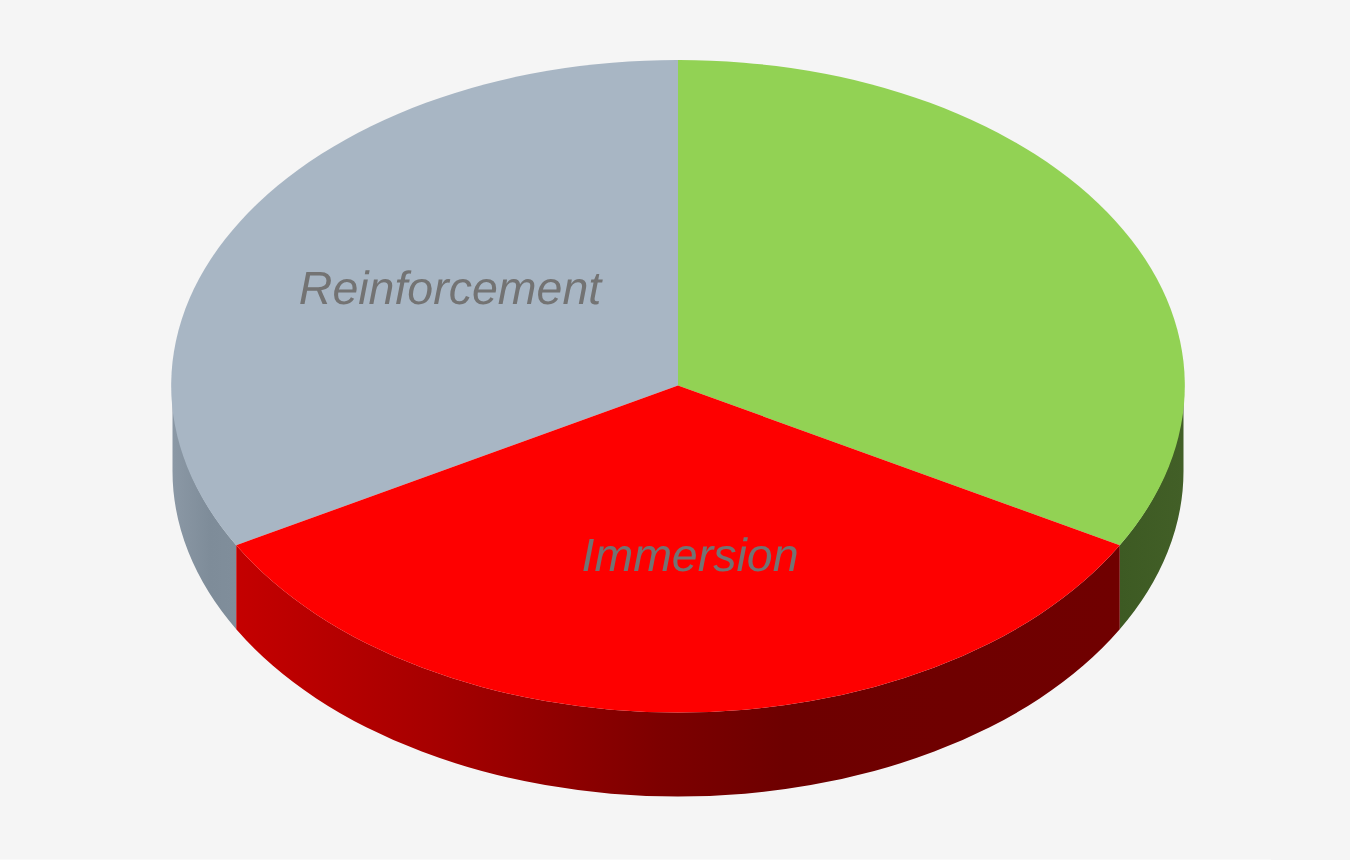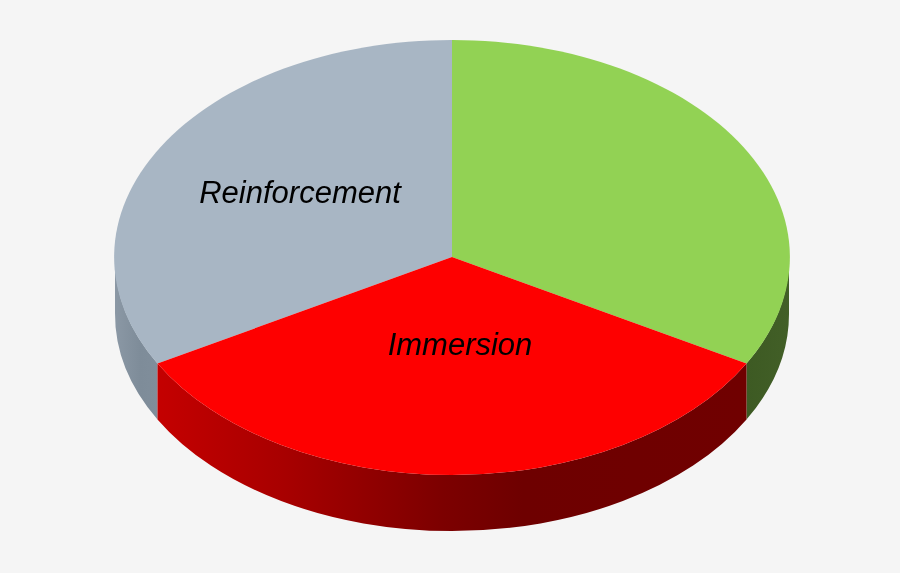--- a/index.html
+++ b/index.html
@@ -22,21 +22,21 @@
   #pie-svg {
     position: absolute;
     left: 0;
     top: 0;
     width: 900px;
     height: 573px;
     display: block;
   }
   .slice-label {
     position: absolute;
-    color: #000000;
+    color: #737373;
     font-family: "Liberation Sans", sans-serif;
     font-style: italic;
     font-weight: normal;
     font-size: 31px;
     line-height: 1;
     white-space: nowrap;
     transform: translate(-50%, -50%);
     letter-spacing: 0px;
     user-select: none;
   }
@@ -96,15 +96,15 @@
 
     <path fill="#fe0000" d="M 452,257
              L 157.5,363.5
              A 337,217 0 0 0 746.5,363.5
              Z"></path>
   </svg>
 
   <div class="slice-label" style="left:300px; top:192px;">Reinforcement</div>
 
 
-  <div class="slice-label" style="left:460px; top:344px;">Immersion</div>
+  <div class="slice-label" style="left:460px; top:370px;">Immersion</div>
 
 </div>
 
 </body></html>

